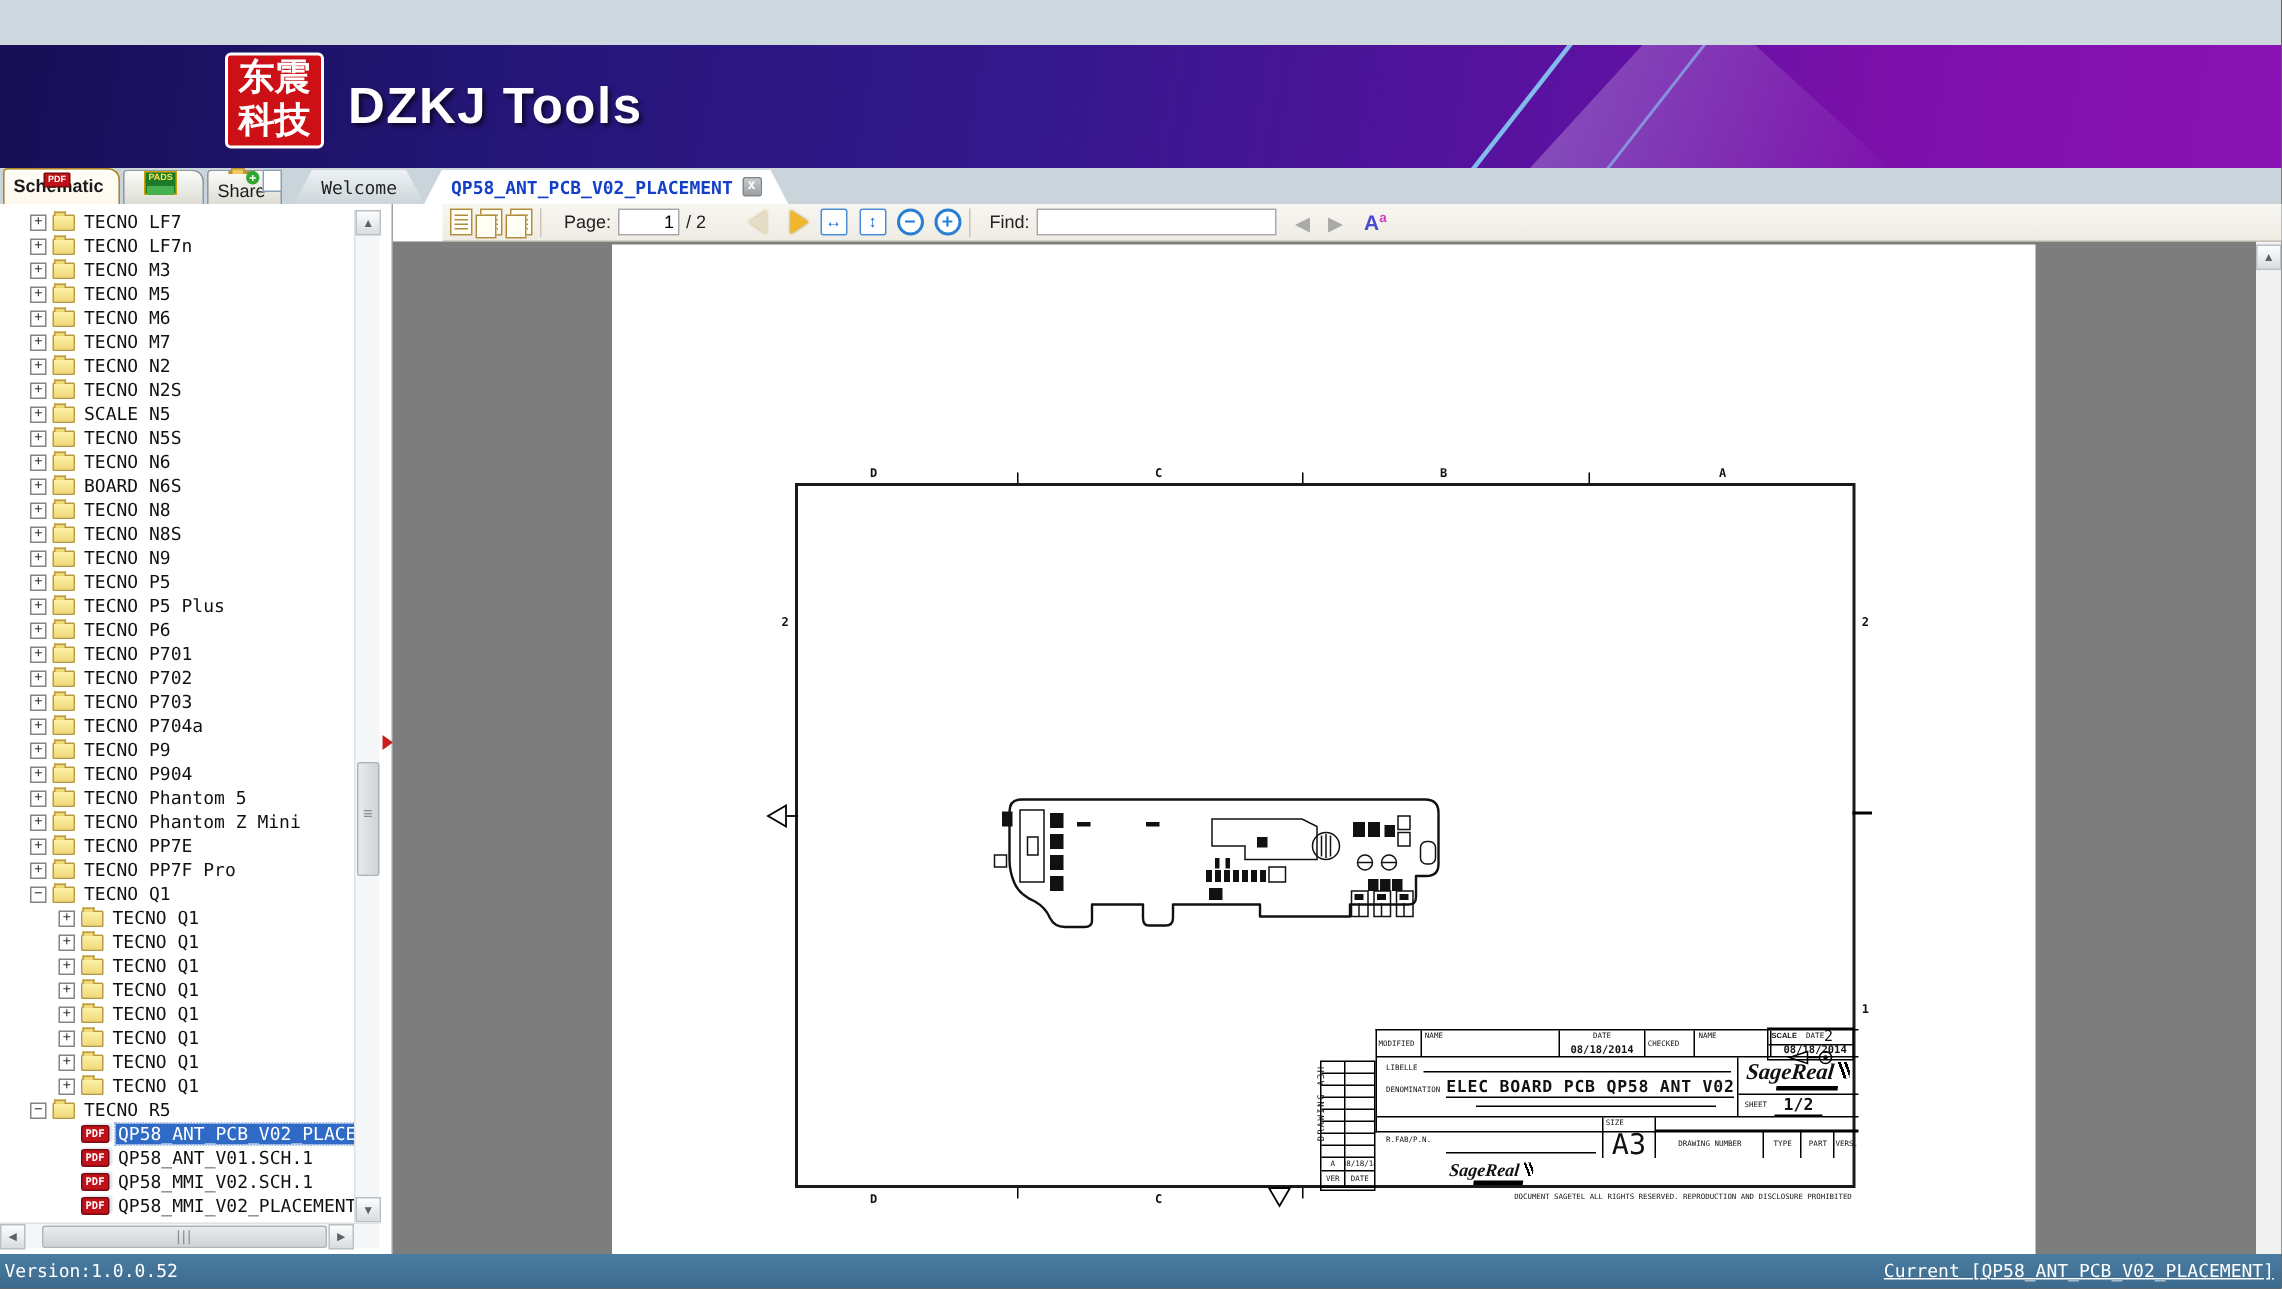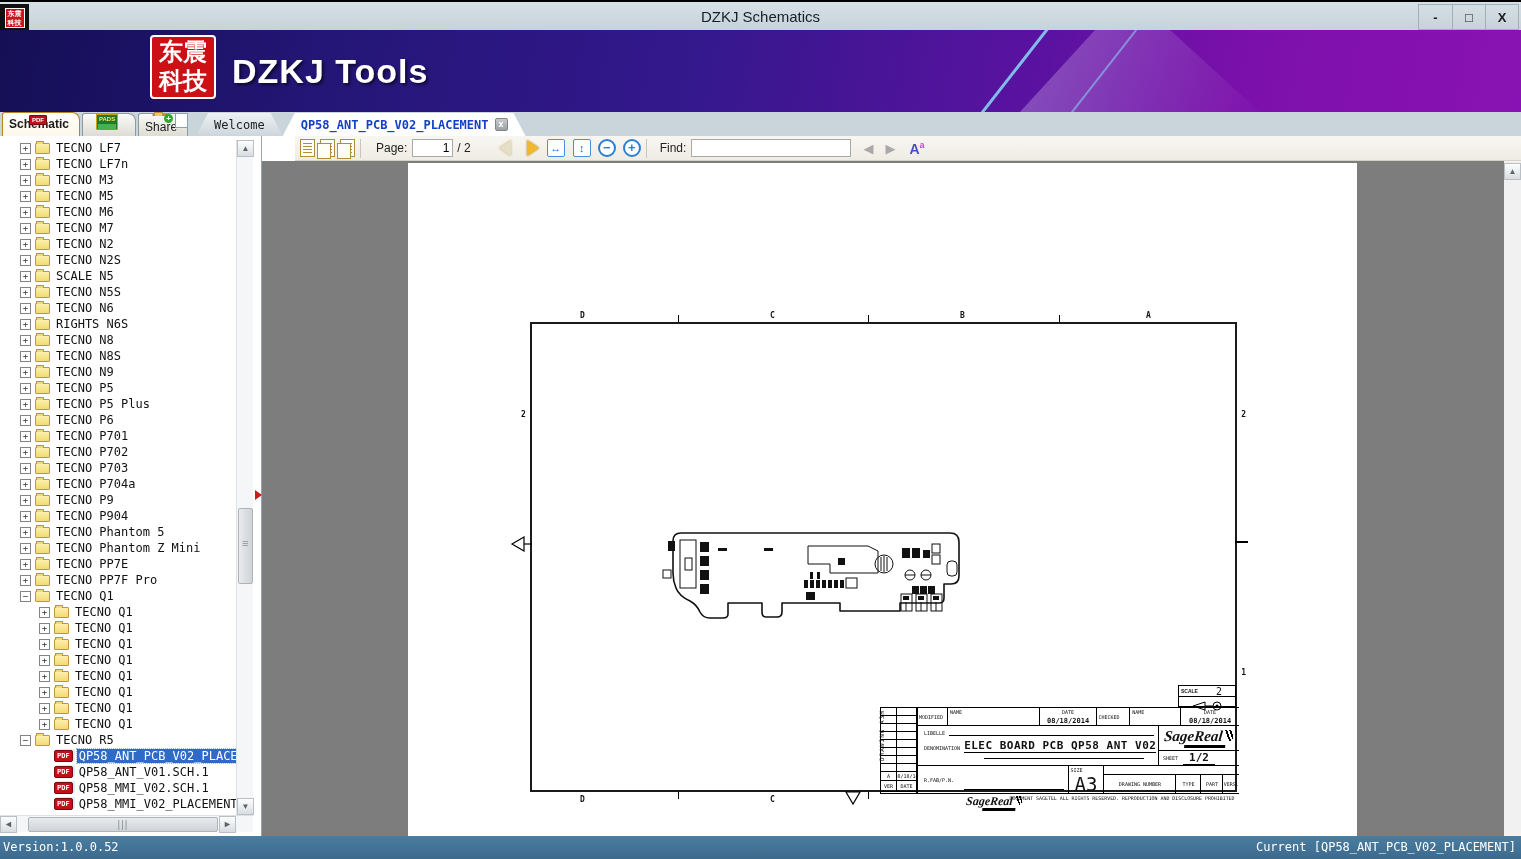--- a/index.html
+++ b/index.html
@@ -164,21 +164,21 @@
   .scalebox .r1 { height:11px; border-bottom:1px solid #000; display:flex; align-items:center; }
   .scalebox .lab { font-size:5px; font-weight:bold; padding-left:2px; }
   .scalebox .val { font-size:10px; font-family:"DejaVu Sans Mono",monospace; margin-left:18px; }
   .rev { position:absolute; left:348px; top:383px; width:37px; height:87px; border:1px solid #000;
     display:grid; grid-template-columns:16px 19px; grid-template-rows:repeat(8,8px) 9px 11px; }
   .rev div { border-bottom:1px solid #000; font-size:5px; display:flex; align-items:center;
     justify-content:center; overflow:hidden; white-space:nowrap; }
   .rev div:nth-child(odd) { border-right:1px solid #000; }
   .vert-label { position:absolute; left:309px; top:408px; width:80px; text-align:center;
     transform:rotate(-90deg); font-size:6px; letter-spacing:1px; }
-  .tbmain { position:absolute; left:385px; top:383px; width:322px; height:87px; border:1px solid #000;
+  .tbmain { position:absolute; left:385px; top:362px; width:322px; height:69px; border:1px solid #000;
     border-right:none; display:flex; flex-direction:column; }
   .tr1 { height:20px; display:flex; border-bottom:1px solid #000; }
   .tr1 > div { border-right:1px solid #000; font-size:5px; overflow:hidden; }
   .tr1 > div:last-child { border-right:none; }
   .c-mod { width:30px; display:flex; align-items:center; padding-left:1px; }
   .c-name { width:92px; padding:1px 0 0 2px; }
   .c-name2 { width:51px; padding:1px 0 0 2px; }
   .c-date { width:58px; text-align:center; padding-top:1px; }
   .c-chk { width:33px; display:flex; align-items:center; padding-left:1px; }
   .dateval { font-size:7px; font-weight:bold; font-family:"DejaVu Sans Mono",monospace; margin-top:2px; }
@@ -219,38 +219,27 @@
     display:inline-block; transform:skewX(-6deg); position:relative; line-height:1; }
   .sagereal .fl { display:inline-block; width:9px; height:11px; margin-left:2px;
     background:linear-gradient(65deg,transparent 38%,#000 38% 52%,transparent 52% 66%,#000 66% 80%,transparent 80%); }
   .sagereal .bar { display:block; height:3px; background:#000; width:60%; margin:1px 0 0 30%; }
 
   
   .statusbar { position:absolute; left:0; top:836px; width:1521px; height:23px;
     background:linear-gradient(#4a7da2,#3c6a8d); color:#fff;
     font-family:"DejaVu Sans Mono",monospace; font-size:12px; }
   .sb-left { position:absolute; left:3px; top:4px; }
-  .sb-right { position:absolute; right:5px; top:4px; }
+  .sb-right { position:absolute; right:5px; top:4px;text-decoration:underline; }
 </style>
 </head>
 <body>
 
 <div class="app">
 
-  <div class="titlebar">
-    <div class="app-icon-wrap">
-      <div class="app-icon"><span>东震</span><br><span>科技</span></div>
-    </div>
-    <div class="win-title">DZKJ Schematics</div>
-    <div class="win-controls">
-      <div class="win-btn">-</div>
-      <div class="win-btn">□</div>
-      <div class="win-btn">X</div>
-    </div>
-  </div>
 
   <div class="banner">
     <div class="bn-tri"></div>
     <div class="bn-line1"></div>
     <div class="bn-line2"></div>
     <div class="bn-logo"><span>东震</span><br><span>科技</span></div>
     <div class="bn-brand">DZKJ Tools</div>
   </div>
 
   <div class="tabbar">
@@ -335,21 +324,21 @@
             <span class="tlabel">TECNO N5S</span>
           </div>
           <div class="trow" style="padding-left: 20px;">
             <span class="exp">+</span>
             <span class="foldericon"></span>
             <span class="tlabel">TECNO N6</span>
           </div>
           <div class="trow" style="padding-left: 20px;">
             <span class="exp">+</span>
             <span class="foldericon"></span>
-            <span class="tlabel">RIGHTS N6S</span>
+            <span class="tlabel">BOARD N6S</span>
           </div>
           <div class="trow" style="padding-left: 20px;">
             <span class="exp">+</span>
             <span class="foldericon"></span>
             <span class="tlabel">TECNO N8</span>
           </div>
           <div class="trow" style="padding-left: 20px;">
             <span class="exp">+</span>
             <span class="foldericon"></span>
             <span class="tlabel">TECNO N8S</span>

